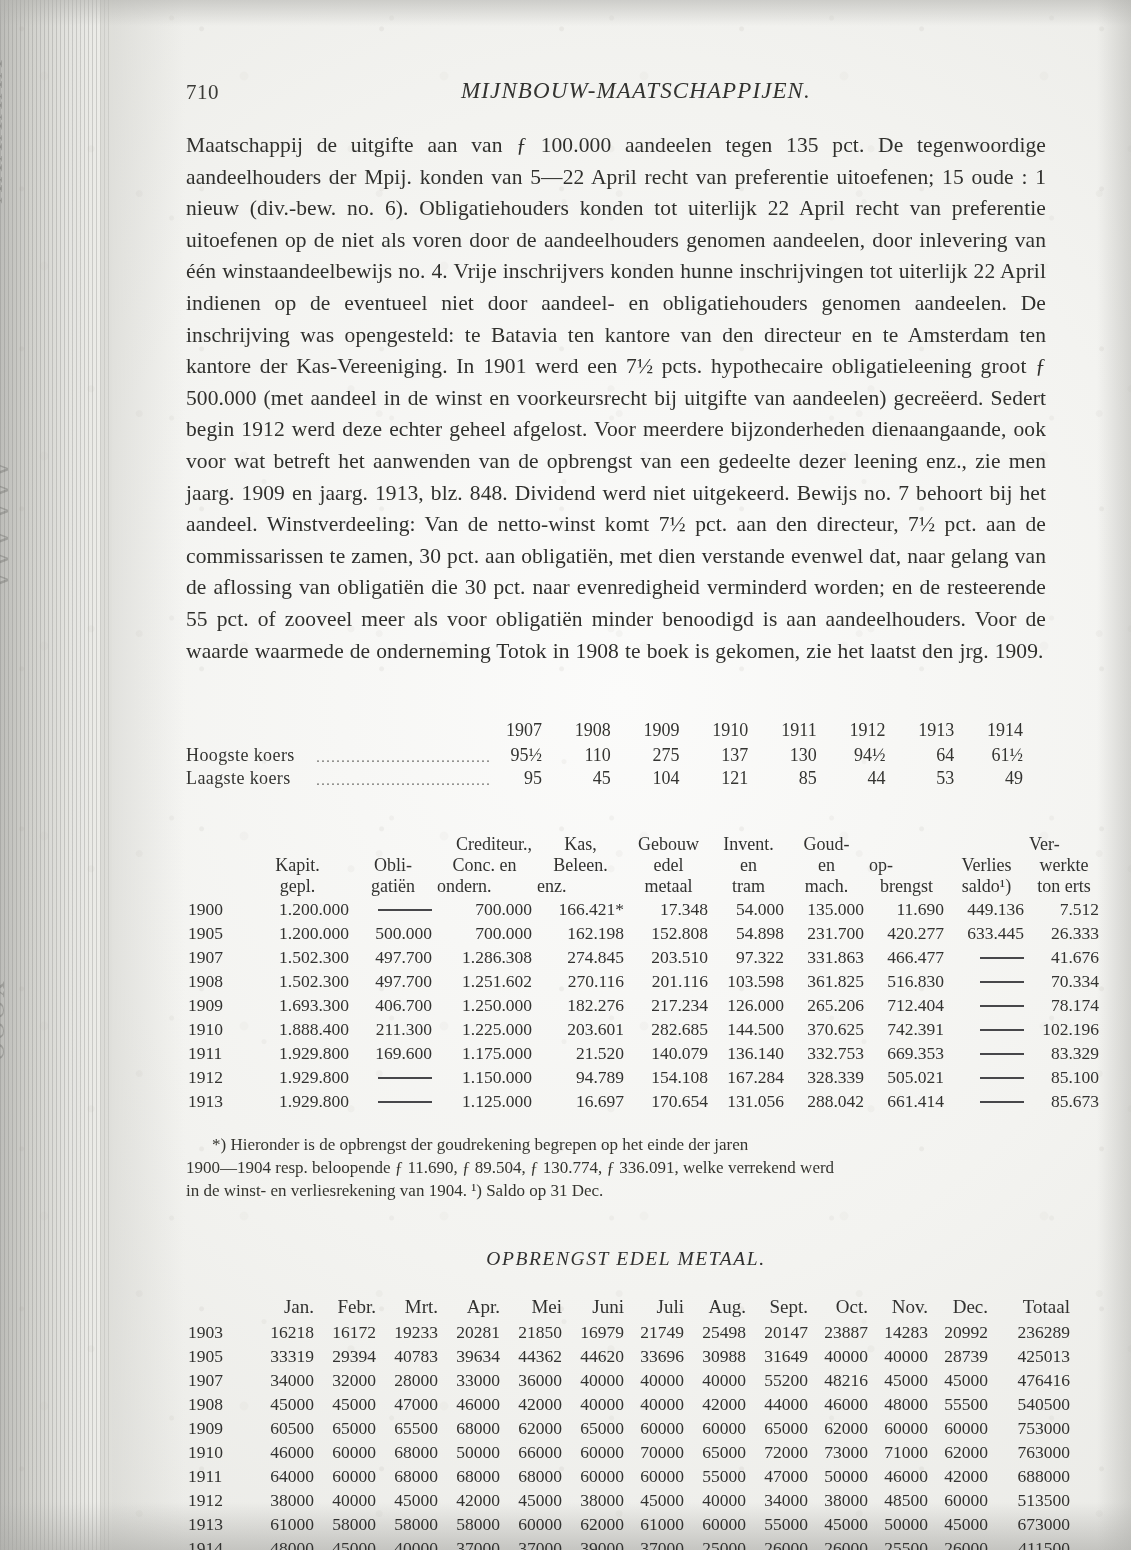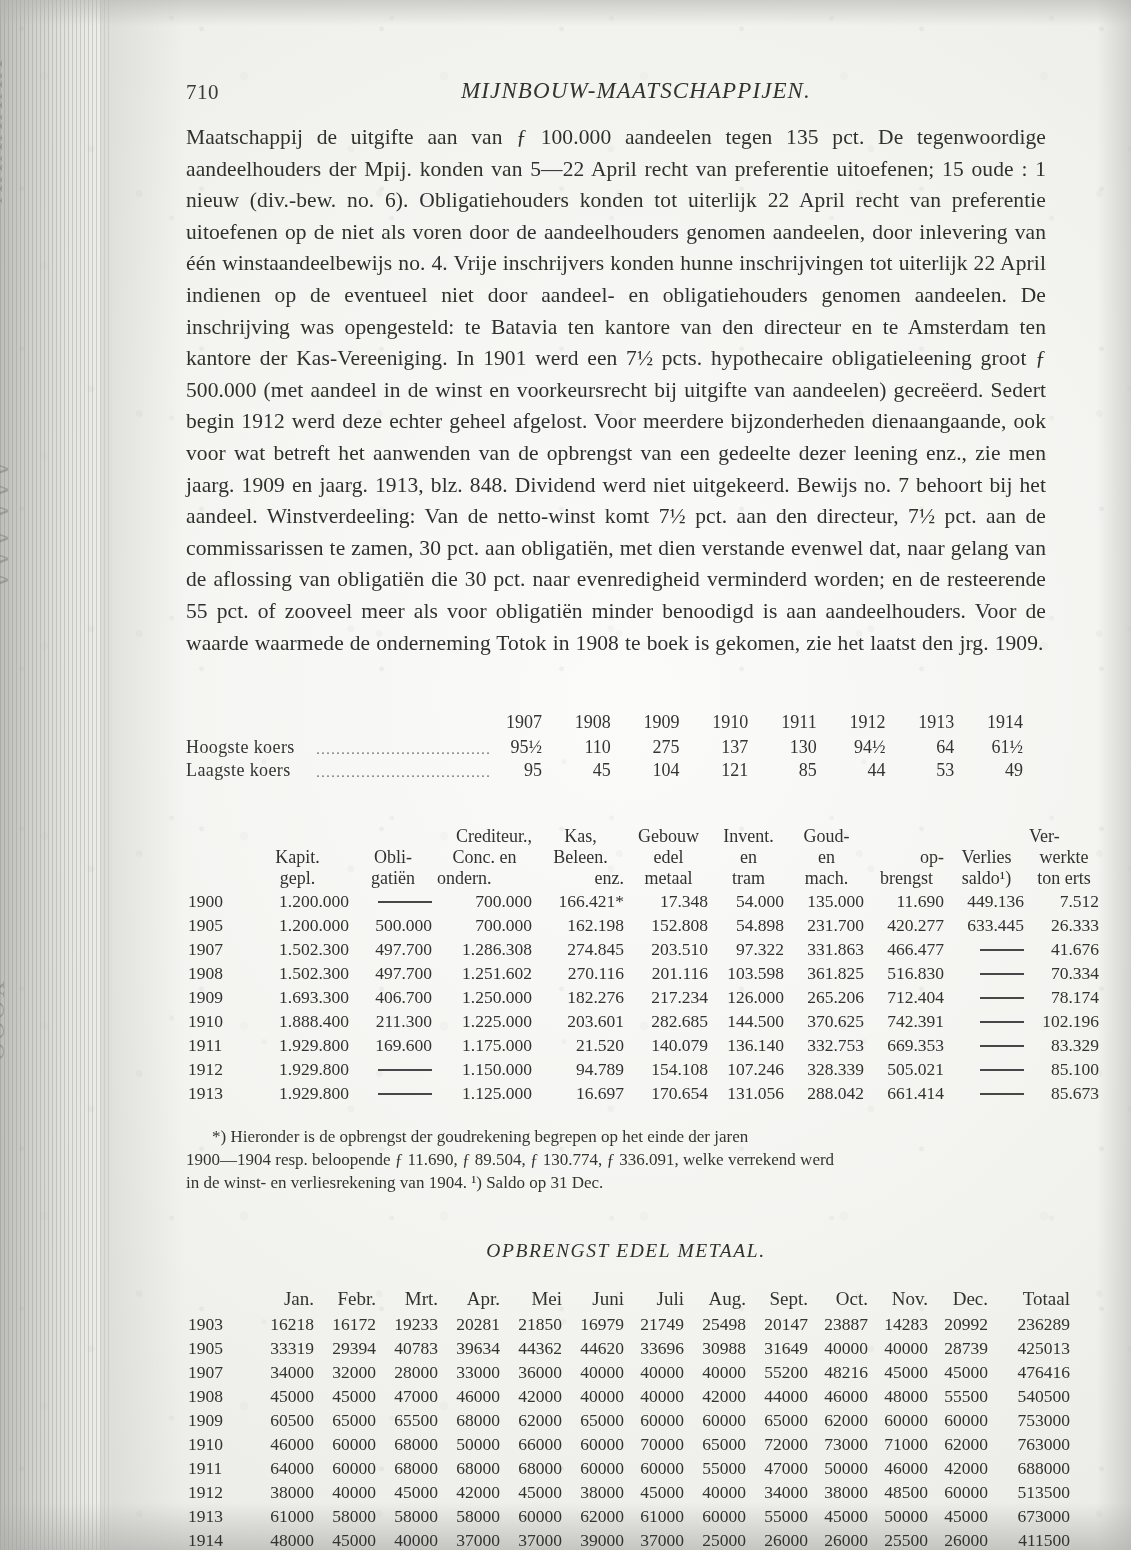--- a/index.html
+++ b/index.html
@@ -112,21 +112,21 @@
     top: 0;
     text-align: center;
     font-style: italic;
     font-size: 23px;
     letter-spacing: 1.1px;
     color: #333330;
     padding-left: 40px;
   }
 
   .body-para {
-    margin-top: 0;
+    margin-top: 8px;
     font-size: 21.5px;
     line-height: 31.6px;
     text-align: justify;
     color: #30302d;
     letter-spacing: .1px;
     word-spacing: .5px;
   }
 
   
   .koers {
@@ -317,30 +317,30 @@
         </tr>
         <tr>
           <th></th>
           <th style="text-align:center">Kapit.</th>
           <th style="text-align:center">Obli-</th>
           <th style="text-align:center">Conc. en</th>
           <th style="text-align:center">Beleen.</th>
           <th style="text-align:center">edel</th>
           <th style="text-align:center">en</th>
           <th style="text-align:center">en</th>
-          <th style="text-align:right">op-</th>
+          <th style="text-align:left">op-</th>
           <th style="text-align:center">Verlies</th>
           <th style="text-align:center">werkte</th>
         </tr>
         <tr>
           <th></th>
           <th style="text-align:center">gepl.</th>
           <th style="text-align:center">gatiën</th>
           <th style="text-align:left">ondern.</th>
-          <th style="text-align:right">enz.</th>
+          <th style="text-align:left">enz.</th>
           <th style="text-align:center">metaal</th>
           <th style="text-align:center">tram</th>
           <th style="text-align:center">mach.</th>
           <th style="text-align:center">brengst</th>
           <th style="text-align:center">saldo¹)</th>
           <th style="text-align:center">ton erts</th>
         </tr>
       </thead>
       <tbody>
         <tr>
@@ -434,21 +434,21 @@
           <td><span class="dashsm"></span></td>
           <td>83.329</td>
         </tr>
         <tr>
           <td class="yr">1912</td>
           <td>1.929.800</td>
           <td><span class="dash"></span></td>
           <td>1.150.000</td>
           <td>94.789</td>
           <td>154.108</td>
-          <td>107.246</td>
+          <td>167.284</td>
           <td>328.339</td>
           <td>505.021</td>
           <td><span class="dashsm"></span></td>
           <td>85.100</td>
         </tr>
         <tr>
           <td class="yr">1913</td>
           <td>1.929.800</td>
           <td><span class="dash"></span></td>
           <td>1.125.000</td>

